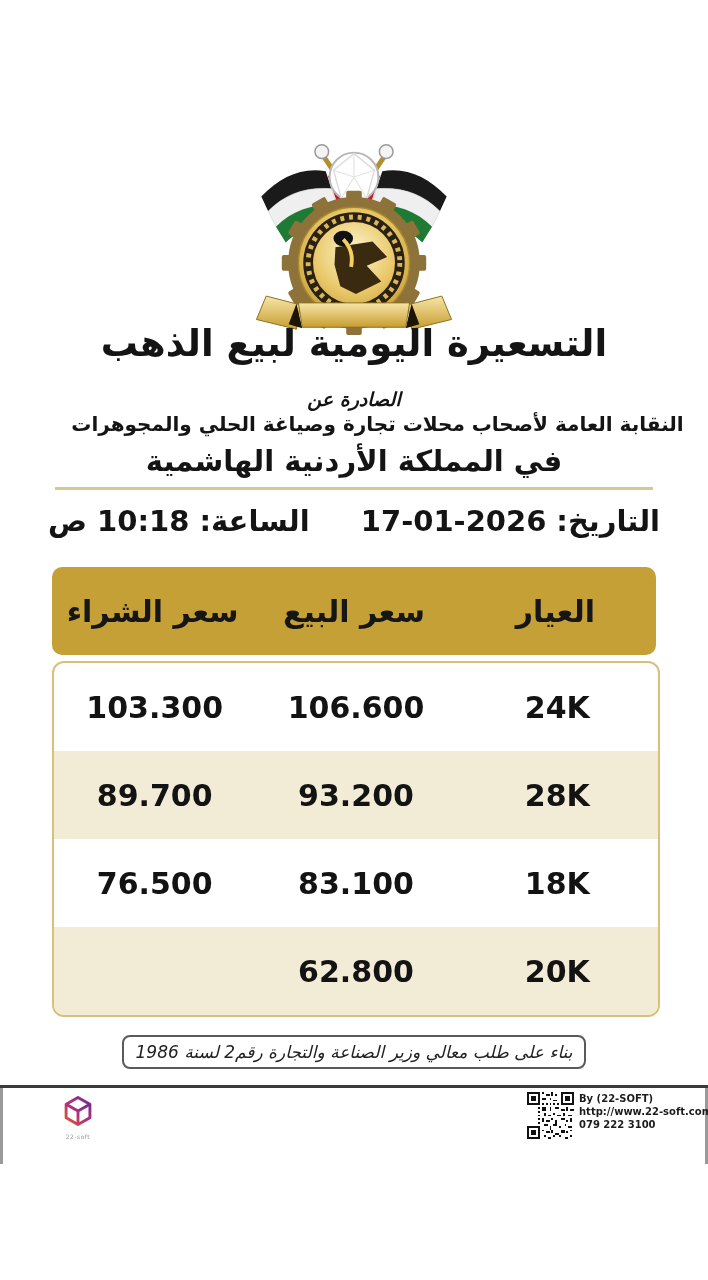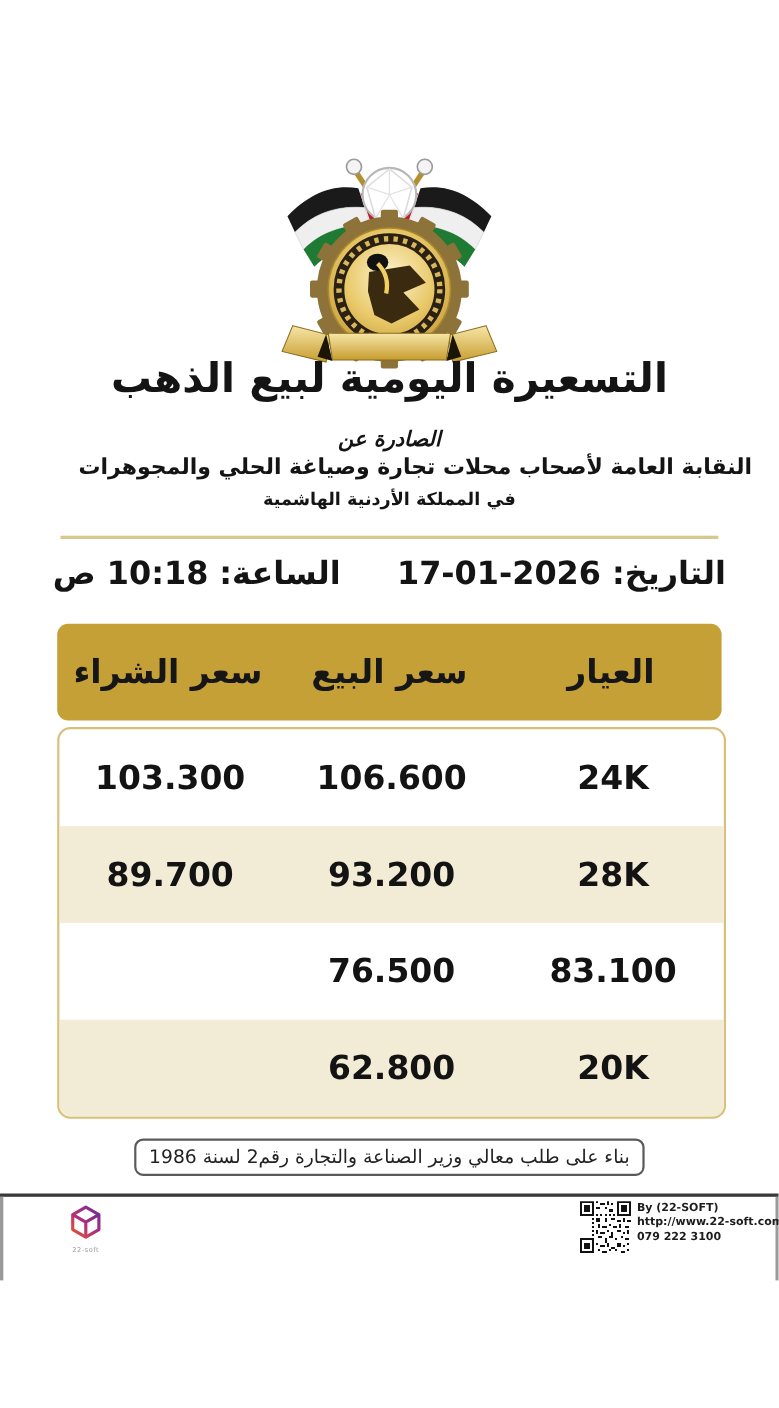--- a/index.html
+++ b/index.html
@@ -7,21 +7,21 @@
     position:relative;width:708px;height:1280px;margin:0 auto;background:#fff;
     font-family:"DejaVu Sans",sans-serif;color:#141414;overflow:hidden;
   }
   .center-abs{position:absolute;left:0;right:0;text-align:center;}
   
   .emblem{position:absolute;top:138px;left:50%;transform:translateX(-50%);}
   
   .title{top:322px;font-size:37px;font-weight:800;direction:rtl;}
   .issued{top:388px;font-size:19px;font-weight:600;direction:rtl;font-style:italic;}
   .issuer{top:412px;font-size:20px;font-weight:700;direction:rtl;padding-left:47px;}
-  .country{top:444px;font-size:16px;font-weight:700;direction:rtl;}
+  .country{top:444px;font-size:29px;font-weight:700;direction:rtl;}
   .gold-line{position:absolute;top:487px;left:55px;right:55px;height:3px;background:#d6c88e;}
   
   .date-row{
     position:absolute;top:504px;left:48px;right:48px;display:flex;direction:rtl;
     justify-content:space-between;align-items:center;font-size:29px;font-weight:800;
   }
   .date-row .pair{display:flex;direction:rtl;gap:10px;white-space:nowrap;}
   
   .thead{
     position:absolute;top:567px;left:52px;width:604px;height:88px;background:#c5a037;
@@ -34,21 +34,21 @@
   }
   .trow{
     height:88px;display:grid;grid-template-columns:1fr 1fr 1fr;direction:rtl;
     align-items:center;text-align:center;font-size:30px;font-weight:800;color:#131313;
   }
   .trow.alt{background:#f2ecd6;}
   
   .note-wrap{position:absolute;top:1035px;left:0;right:0;display:flex;justify-content:center;}
   .note{
     border:2px solid #5a5a5a;border-radius:8px;padding:5px 12px;font-size:17px;
-    direction:rtl;color:#222;background:#fff;
+    direction:rtl;color:#222;background:#fff;font-style:italic;
   }
   .dark-line{position:absolute;top:1085px;left:0;width:708px;height:3px;background:#3a3a3a;}
   .edge-strip{position:absolute;top:1088px;width:3px;height:76px;background:#9a9a9a;}
   .edge-strip.left{left:0;}
   .edge-strip.right{right:0;}
   
   .brand{position:absolute;left:56px;top:1094px;width:44px;text-align:center;}
   .brand-caption{font-size:6px;color:#999;margin-top:1px;letter-spacing:.5px;}
   .credit{position:absolute;left:527px;top:1092px;display:flex;align-items:flex-start;}
   .credit-text{margin-left:5px;font-size:10px;font-weight:700;color:#1c1c1c;line-height:13px;white-space:nowrap;}
@@ -164,20 +164,21 @@
       <div>24K</div>
       <div>106.600</div>
       <div>103.300</div>
     </div>
     <div class="trow alt">
       <div>28K</div>
       <div>93.200</div>
       <div>89.700</div>
     </div>
     <div class="trow">
+      <div>18K</div>
       <div>83.100</div>
       <div>76.500</div>
     </div>
     <div class="trow alt">
       <div>20K</div>
       <div>62.800</div>
     </div>
   </div>
 
   <div class="note-wrap">

